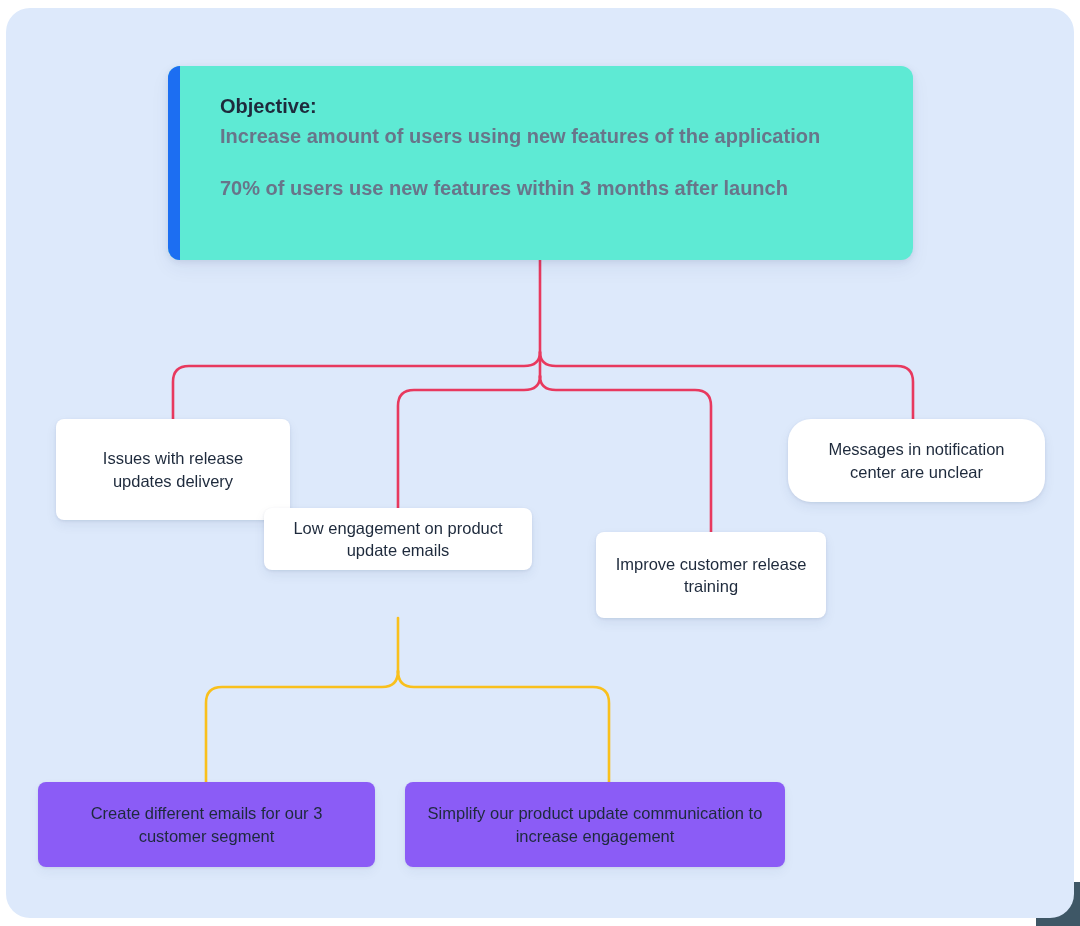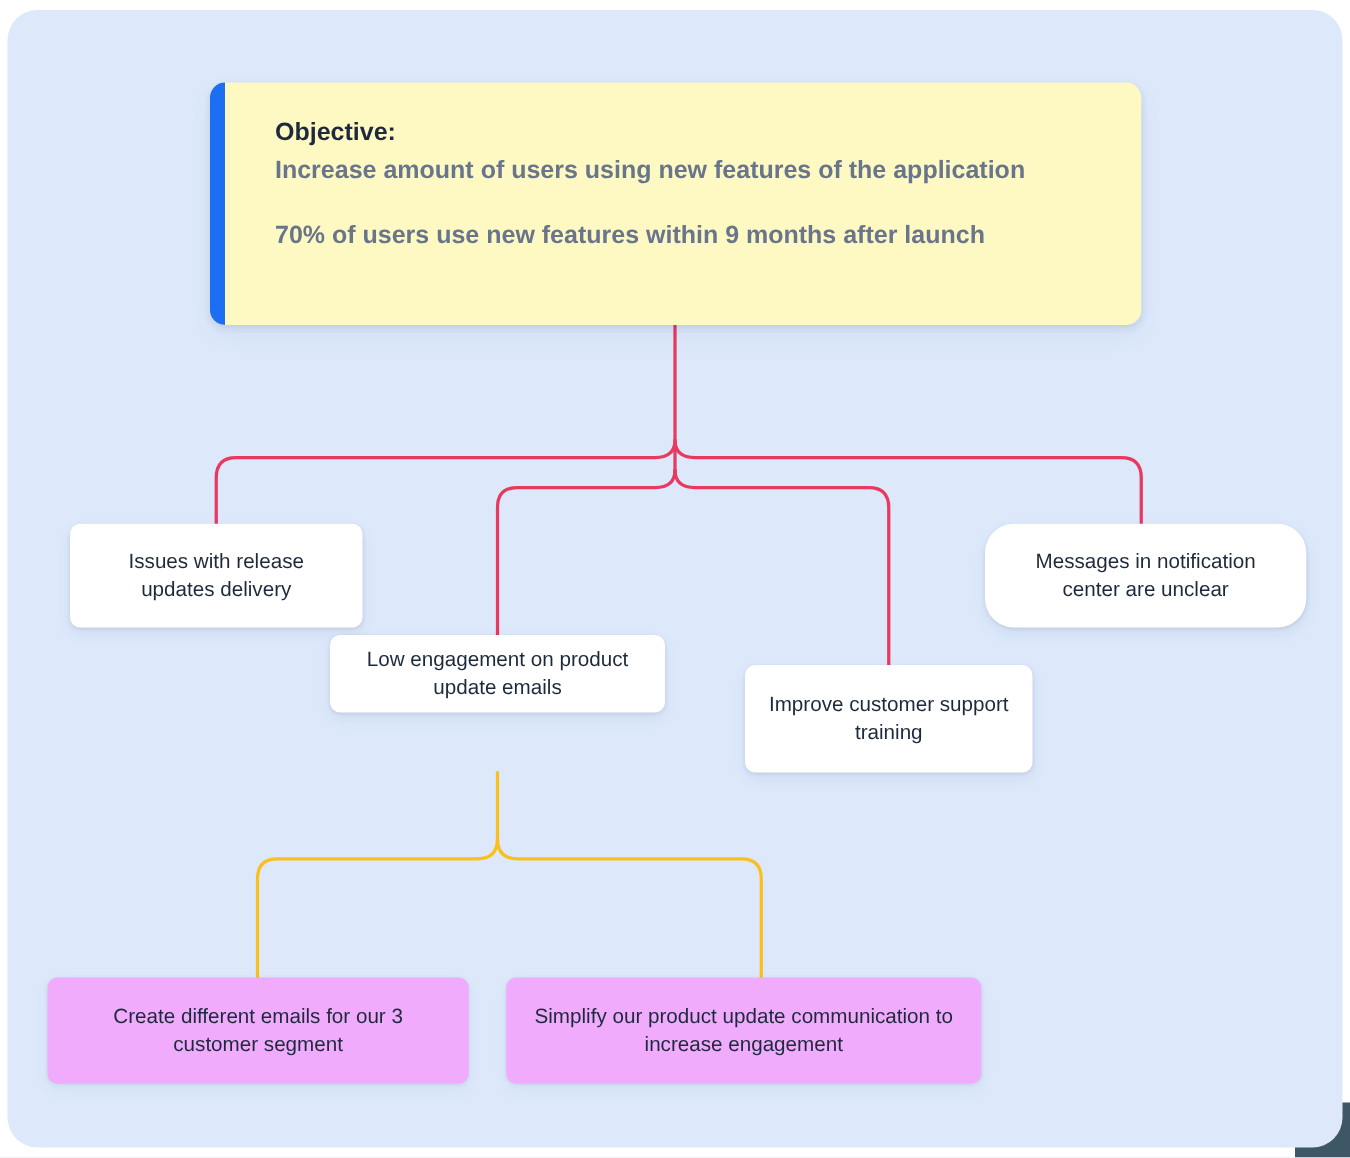--- a/index.html
+++ b/index.html
@@ -15,21 +15,21 @@
   .board{
     position:absolute;left:6px;top:8px;right:6px;bottom:8px;
     background:#dde9fb;border-radius:24px;z-index:1;
   }
   .connectors{
     position:absolute;left:0;top:0;width:1080px;height:926px;z-index:2;
     pointer-events:none;
   }
   .objective-card{
     position:absolute;left:168px;top:66px;width:745px;height:194px;
-    background:#fef9c3;border-radius:12px;z-index:3;
+    background:#5eead4;border-radius:12px;z-index:3;
     box-shadow:0 2px 6px rgba(30,50,100,0.10),0 8px 20px rgba(30,50,100,0.06);
   }
   .accent-bar{
     position:absolute;left:0;top:0;bottom:0;width:12px;
     background:#1c6ef2;border-radius:12px 0 0 12px;
   }
   .card-content{padding:25px 30px 0 52px;}
   .card-heading{
     font-size:20px;font-weight:700;color:#1e2a3c;line-height:30px;margin:0;
   }
@@ -37,22 +37,22 @@
     font-size:20px;font-weight:700;color:#68758a;line-height:30px;margin:0 0 22px 0;
   }
   .node{
     position:absolute;z-index:3;border-radius:8px;
     display:flex;align-items:center;justify-content:center;text-align:center;
     font-size:16.5px;font-weight:500;color:#1e2a3c;line-height:1.35;
     padding:8px 18px;box-sizing:border-box;
     box-shadow:0 1px 3px rgba(30,50,100,0.10),0 5px 12px rgba(30,50,100,0.07);
   }
   .node.white{background:#ffffff;}
-  .node.yellow{background:#f0abfc;box-shadow:0 1px 3px rgba(30,50,100,0.08),0 5px 12px rgba(30,50,100,0.05);}
-  .n-issues{left:56px;top:419px;width:234px;height:83px;}
+  .node.yellow{background:#8b5cf6;box-shadow:0 1px 3px rgba(30,50,100,0.08),0 5px 12px rgba(30,50,100,0.05);}
+  .n-issues{left:56px;top:419px;width:234px;height:101px;}
   .n-messages{left:788px;top:419px;width:257px;height:83px;border-radius:23px;}
   .n-low{left:264px;top:508px;width:268px;height:62px;}
   .n-improve{left:596px;top:532px;width:230px;height:86px;}
   .n-create{left:38px;top:782px;width:337px;height:85px;}
   .n-simplify{left:405px;top:782px;width:380px;height:85px;}
 </style>
 </head>
 <body>
 
 <div class="corner-dark"></div>
@@ -72,38 +72,38 @@
     <path d="M398 671 Q398 687 382 687 L222 687 Q206 687 206 703 L206 782" stroke="#f9c01c"></path>
     <path d="M398 671 Q398 687 414 687 L593 687 Q609 687 609 703 L609 782" stroke="#f9c01c"></path>
   </g>
 </svg>
 
 <div class="objective-card">
   <div class="accent-bar"></div>
   <div class="card-content">
     <p class="card-heading">Objective:</p>
     <p class="card-body">Increase amount of users using new features of the application</p>
-    <p class="card-body">70% of users use new features within 9 months after launch</p>
+    <p class="card-body">70% of users use new features within 3 months after launch</p>
   </div>
 </div>
 
 <div class="node white n-issues">
   <span>Issues with release updates delivery</span>
 </div>
 
 <div class="node white n-messages">
   <span>Messages in notification center are unclear</span>
 </div>
 
 <div class="node white n-low">
   <span>Low engagement on product update emails</span>
 </div>
 
 <div class="node white n-improve">
-  <span>Improve customer support training</span>
+  <span>Improve customer release training</span>
 </div>
 
 <div class="node yellow n-create">
   <span>Create different emails for our 3 customer segment</span>
 </div>
 
 <div class="node yellow n-simplify">
   <span>Simplify our product update communication to increase engagement</span>
 </div>
 

